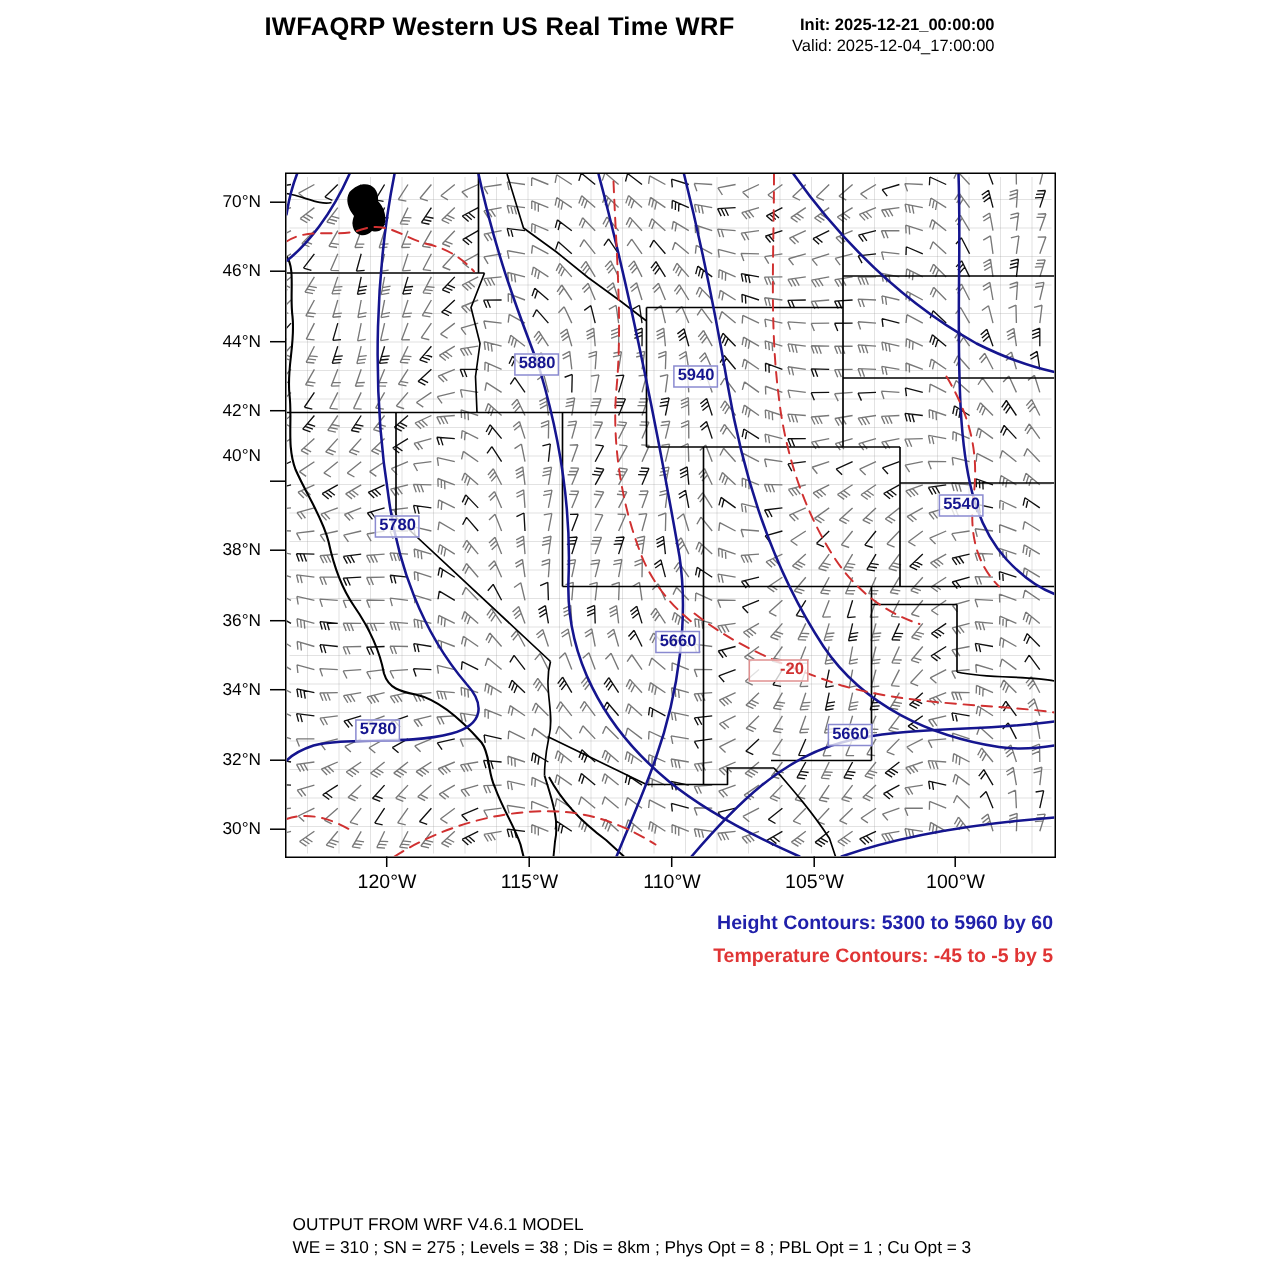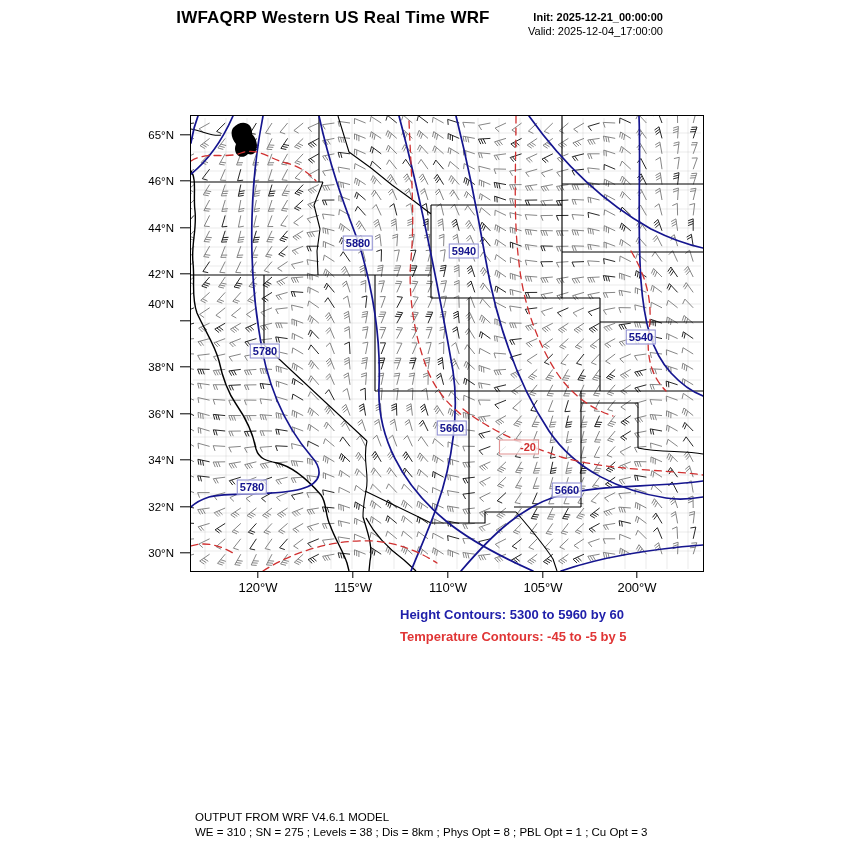--- a/index.html
+++ b/index.html
@@ -13,38 +13,38 @@
   .legend{position:absolute;left:196px;top:64px;font-size:11.5px;line-height:15px;white-space:pre;}
   .plot-frame{position:absolute;left:190px;top:115px;width:512px;height:455px;
               border:1.6px solid #000;box-sizing:content-box;}
   .plot-frame svg{position:absolute;left:0;top:0;}
   .lat-label{position:absolute;width:52px;left:122px;text-align:right;font-size:11.5px;transform:translateY(-50%);}
   .lat-tick{position:absolute;left:180px;width:10px;height:1.4px;background:#000;transform:translateY(-50%);}
   .lon-label{position:absolute;top:580px;width:60px;text-align:center;font-size:13px;transform:translateX(-50%);}
   .lon-tick{position:absolute;top:571px;width:1.4px;height:7px;background:#000;transform:translateX(-50%);}
   .clabel{position:absolute;transform:translate(-50%,-50%);font-size:11px;font-weight:bold;
           padding:0 2px;background:rgba(255,255,255,.78);border:1px solid;line-height:13px;}
-  .cap{position:absolute;left:400px;width:302px;text-align:left;font-size:13px;font-weight:bold;}
+  .cap{position:absolute;left:400px;width:302px;text-align:right;font-size:13px;font-weight:bold;}
   .footer{position:absolute;left:195px;top:810px;font-size:11.5px;line-height:15px;}
 </style>
 </head>
 <body>
 
 <div class="page">
 
   <div class="title">IWFAQRP Western US Real Time WRF</div>
 
   <div class="stamp">
     <div class="init">Init: 2025-12-21_00:00:00</div>
     <div class="valid">Valid: 2025-12-04_17:00:00</div>
   </div>
 
 
   <div id="axis-layer">
-      <div class="lat-label" style="top: 135px;">65°N</div>
+      <div class="lat-label" style="top: 135px;">70°N</div>
       <div class="lat-tick" style="top: 135px;"></div>
       <div class="lat-label" style="top: 181px;">46°N</div>
       <div class="lat-tick" style="top: 181px;"></div>
       <div class="lat-label" style="top: 228px;">44°N</div>
       <div class="lat-tick" style="top: 228px;"></div>
       <div class="lat-label" style="top: 274px;">42°N</div>
       <div class="lat-tick" style="top: 274px;"></div>
       <div class="lat-label" style="top: 304px;">40°N</div>
       <div class="lat-tick" style="top: 321px;"></div>
       <div class="lat-label" style="top: 367px;">38°N</div>
@@ -58,21 +58,21 @@
       <div class="lat-label" style="top: 553px;">30°N</div>
       <div class="lat-tick" style="top: 553px;"></div>
       <div class="lon-label" style="left: 258px;">120°W</div>
       <div class="lon-tick" style="left: 258px;"></div>
       <div class="lon-label" style="left: 353px;">115°W</div>
       <div class="lon-tick" style="left: 353px;"></div>
       <div class="lon-label" style="left: 448px;">110°W</div>
       <div class="lon-tick" style="left: 448px;"></div>
       <div class="lon-label" style="left: 543px;">105°W</div>
       <div class="lon-tick" style="left: 543px;"></div>
-      <div class="lon-label" style="left: 637px;">200°W</div>
+      <div class="lon-label" style="left: 637px;">100°W</div>
       <div class="lon-tick" style="left: 637px;"></div>
     </div>
 
   <div class="plot-frame">
     <svg id="map-svg" width="512" height="455" viewBox="190 115 512 455">
       <defs>
           <clipPath id="mapclip">
             <rect x="190" y="115" width="512" height="455"></rect>
           </clipPath>
         </defs>

